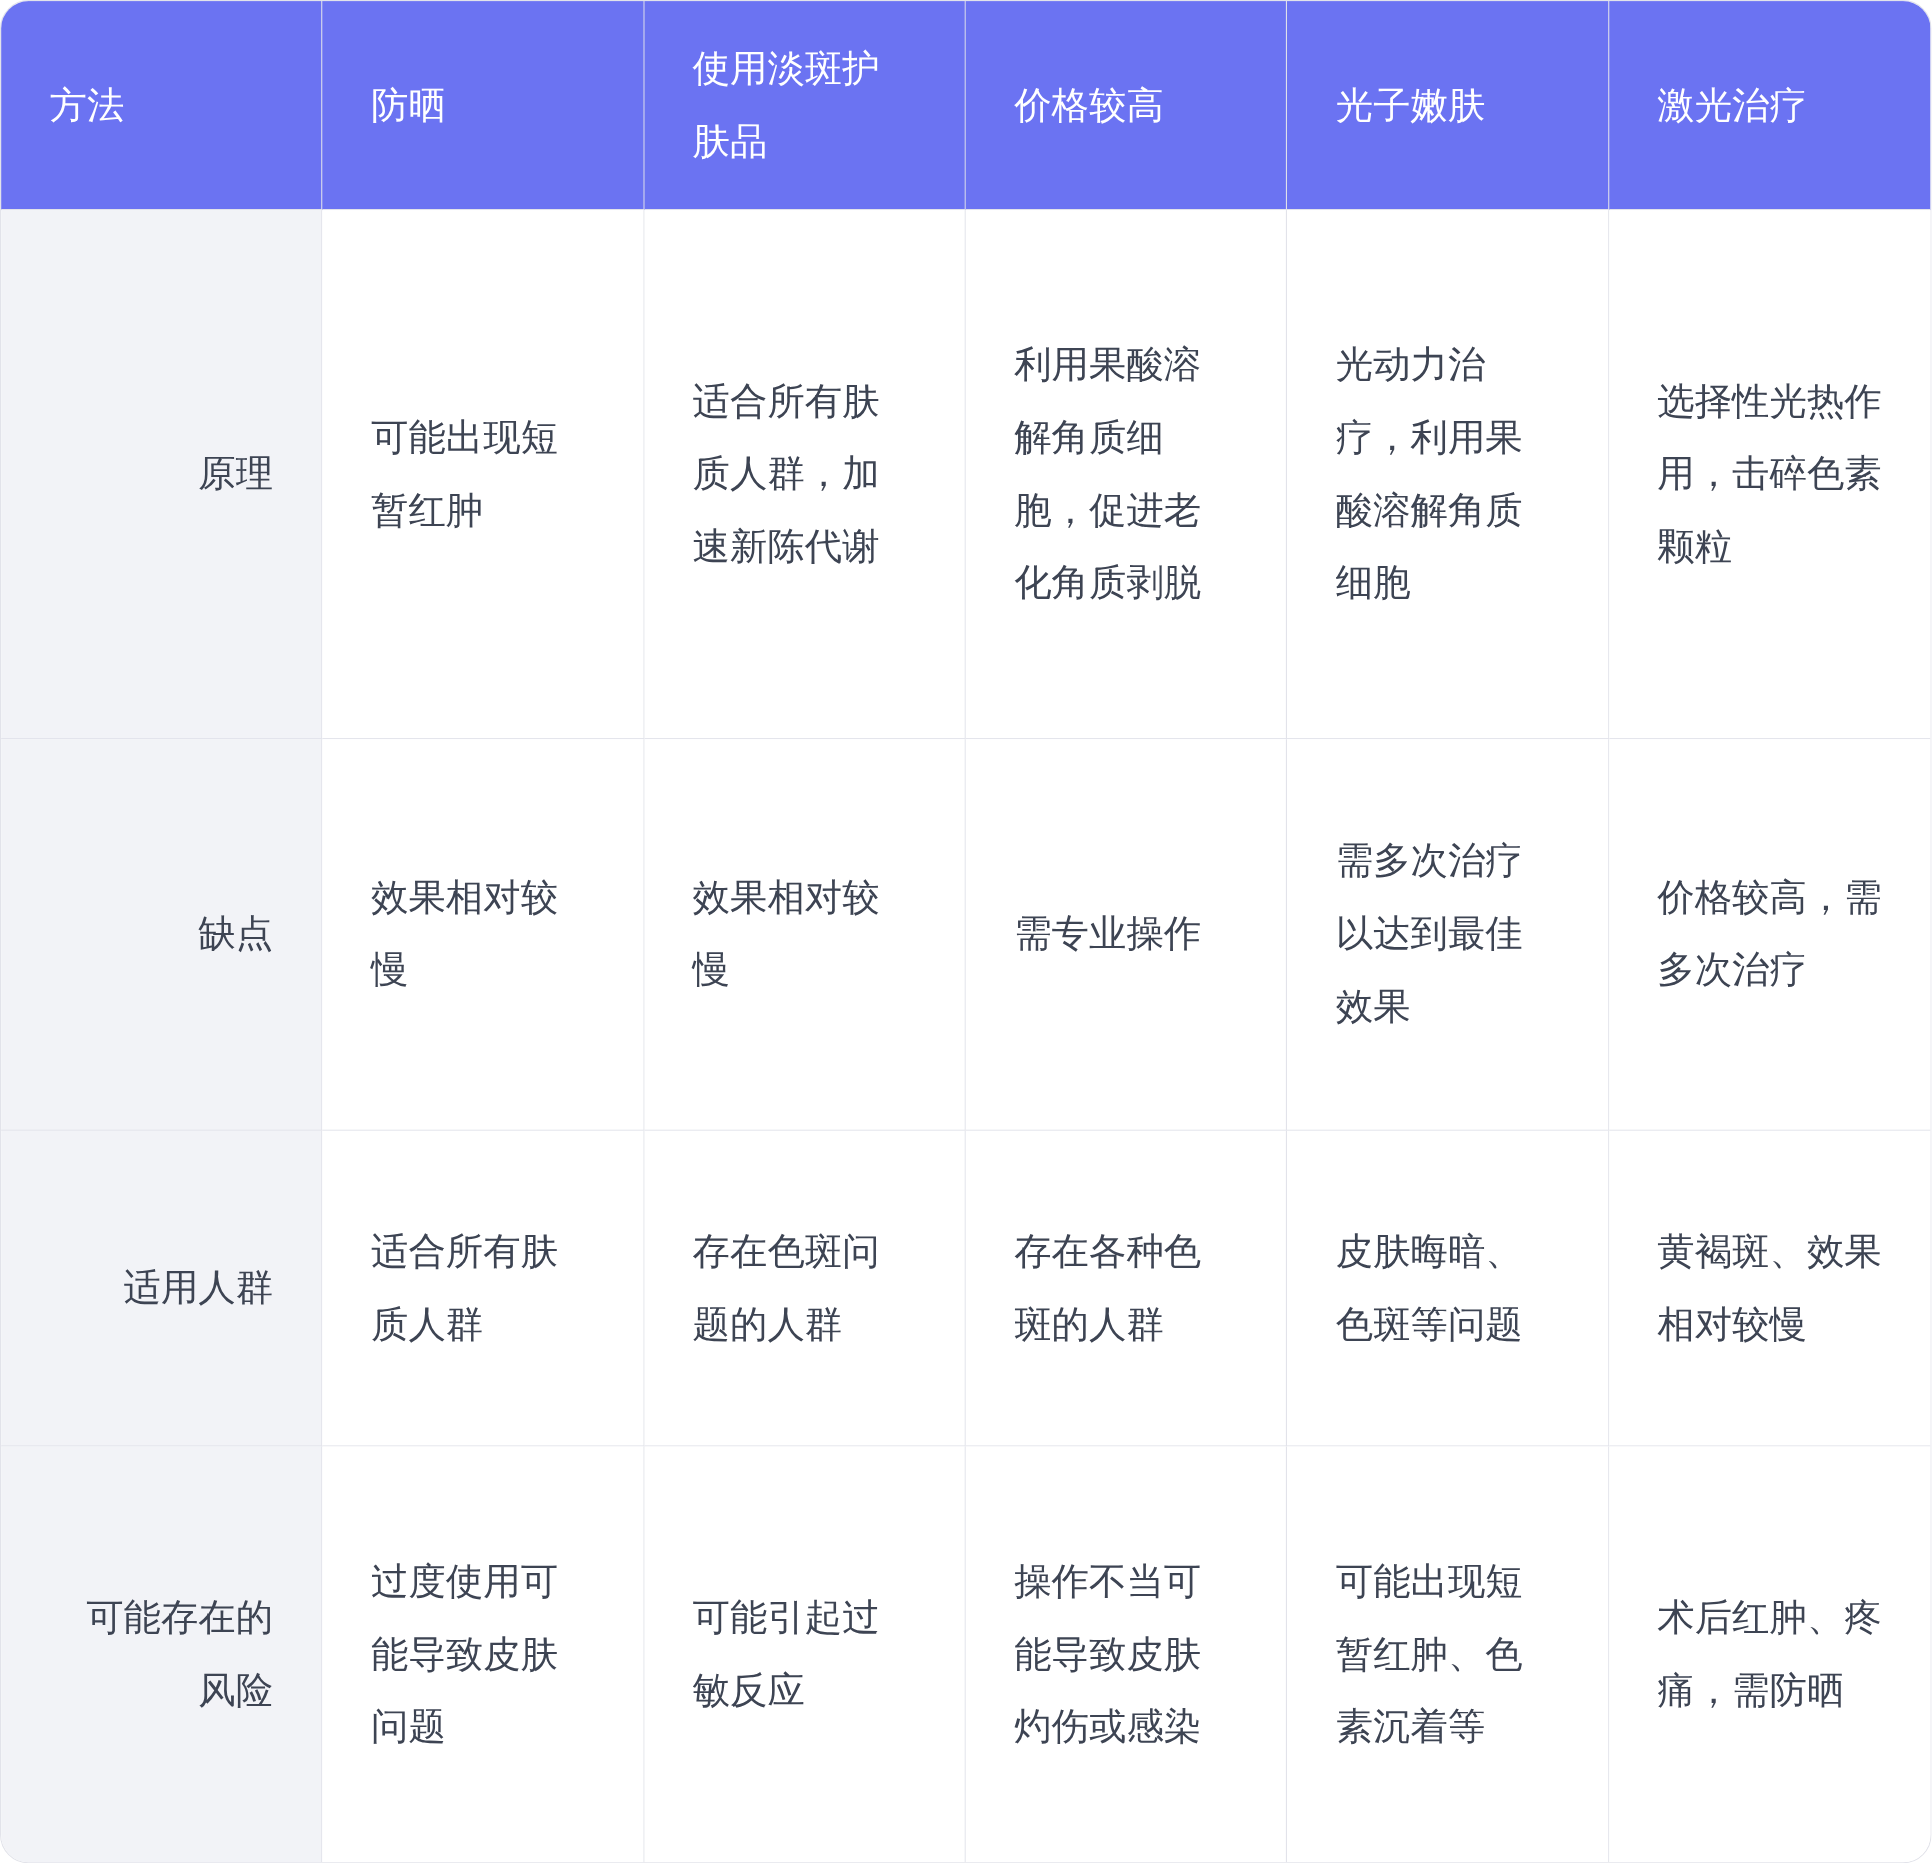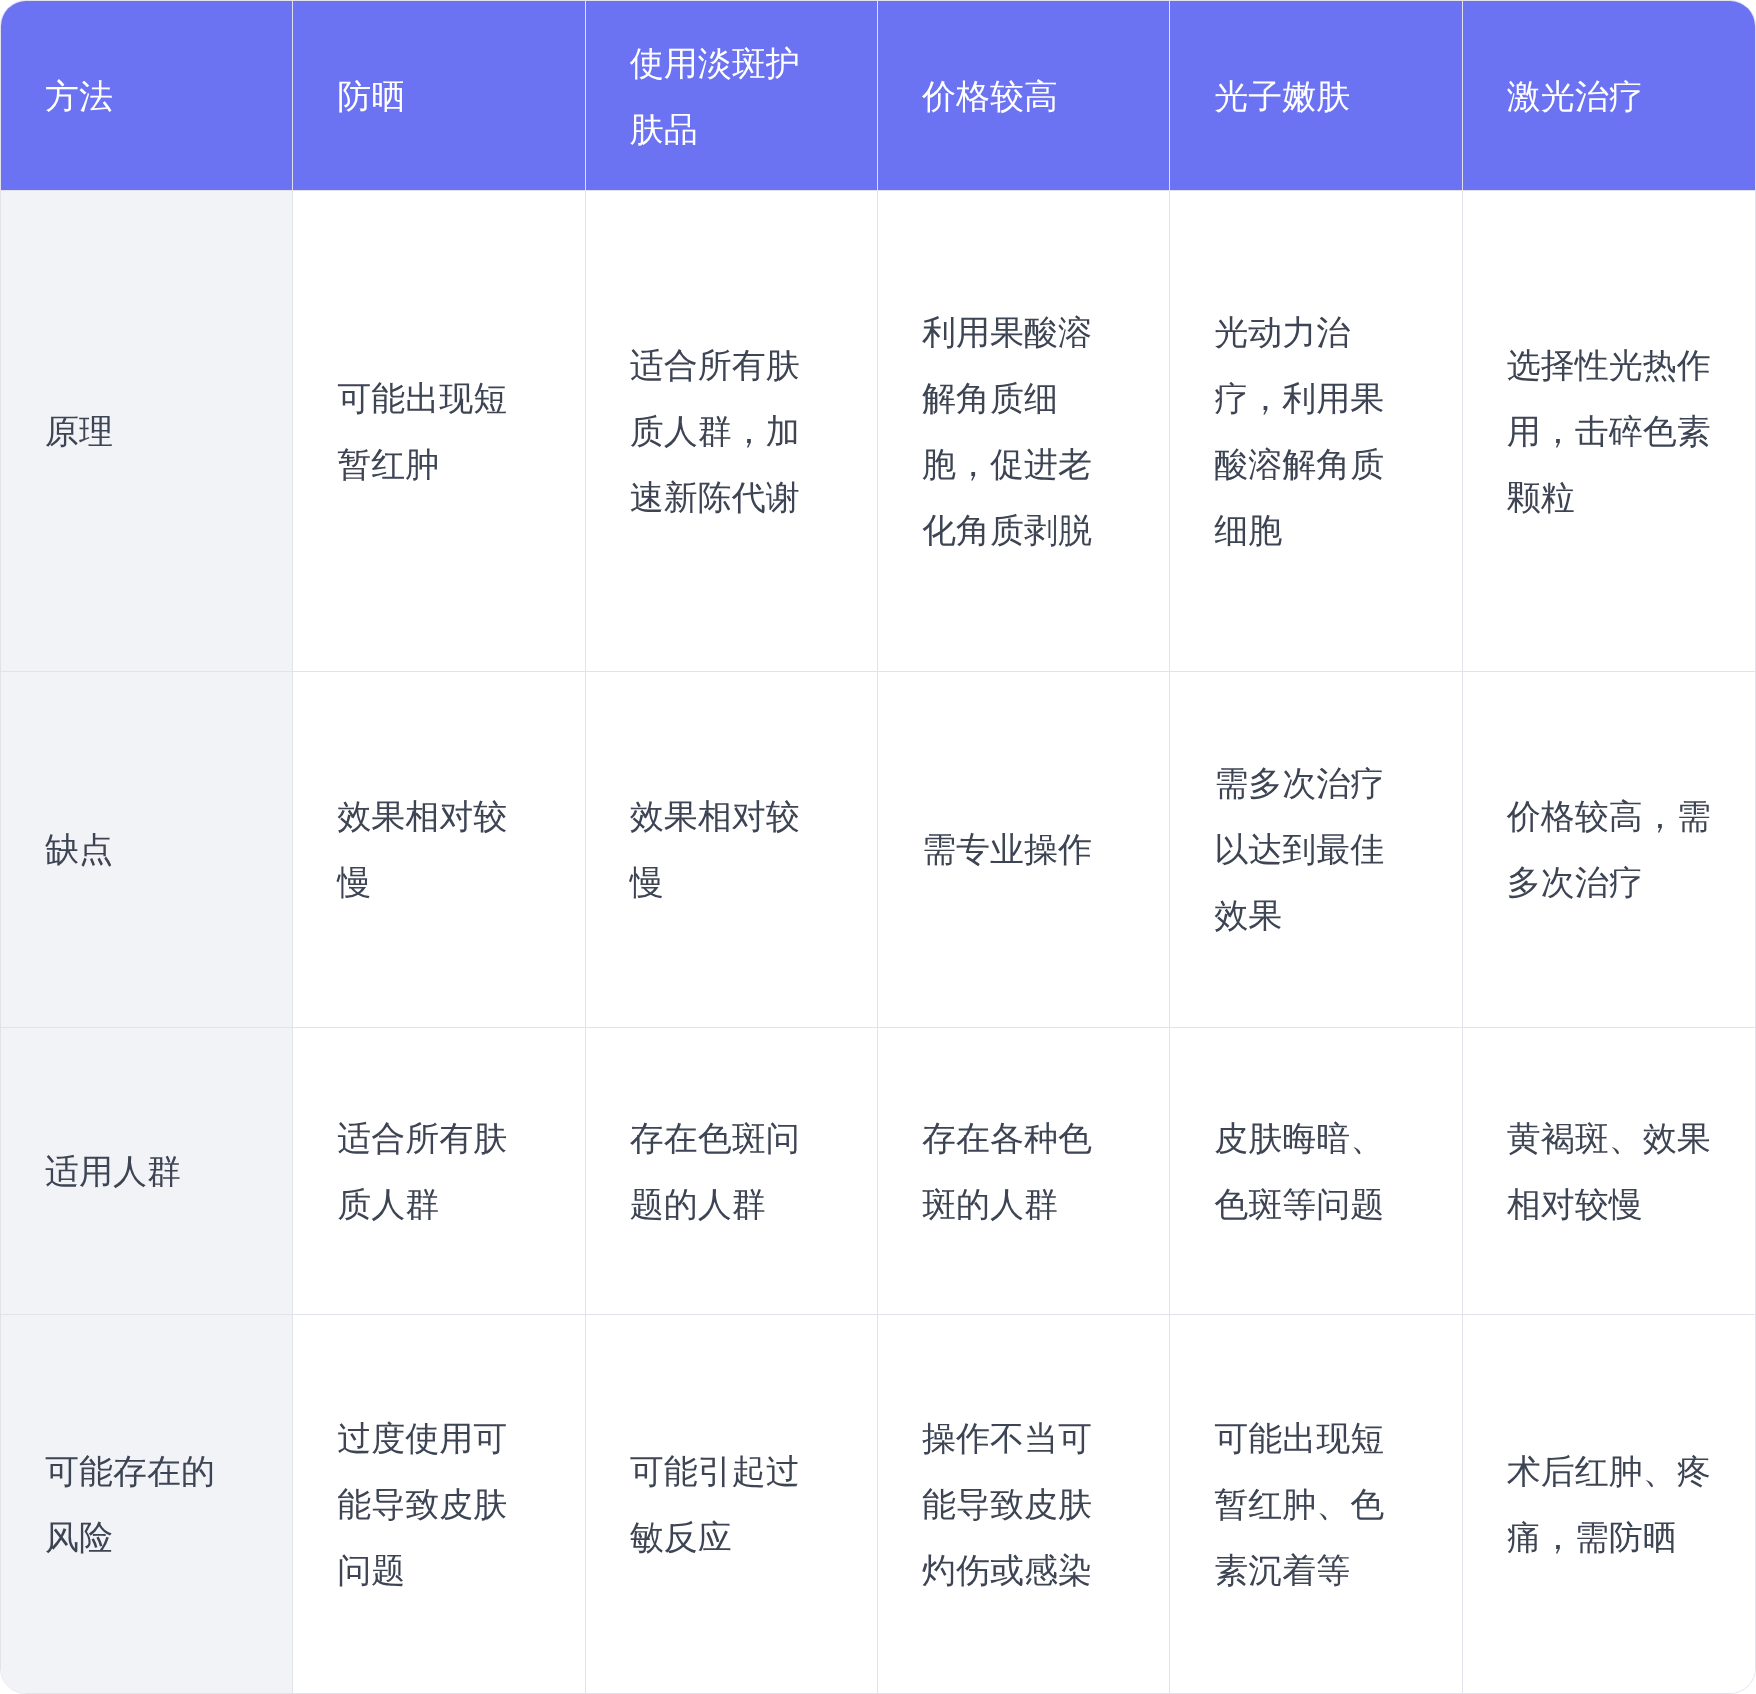--- a/index.html
+++ b/index.html
@@ -42,20 +42,21 @@
   th:last-child, td:last-child { border-right: none; }
   tbody tr:last-child th, tbody tr:last-child td { border-bottom: none; }
   thead th {
     background: var(--header-bg, #6b73f2);
     color: var(--header-text, #ffffff);
     border-right-color: var(--header-border, #dfe0ea);
     border-bottom-color: var(--border, #e2e3ea);
   }
   tbody th {
     background: var(--row-label-bg, #f2f3f7);
+    text-align: right;
   }
   tbody td { background: #ffffff; }
   tr.row-header        { height: 190px; margin-top: 30px; }
   tr.row-principle     { height: 328px; }
   tr.row-advantages    { height: 196px; }
   tr.row-disadvantages { height: 196px; }
   tr.row-cost          { height: 196px; }
   tr.row-duration      { height: 132px; }
   tr.row-target-users  { height: 196px; }
   tr.row-risks         { height: 258px; }

